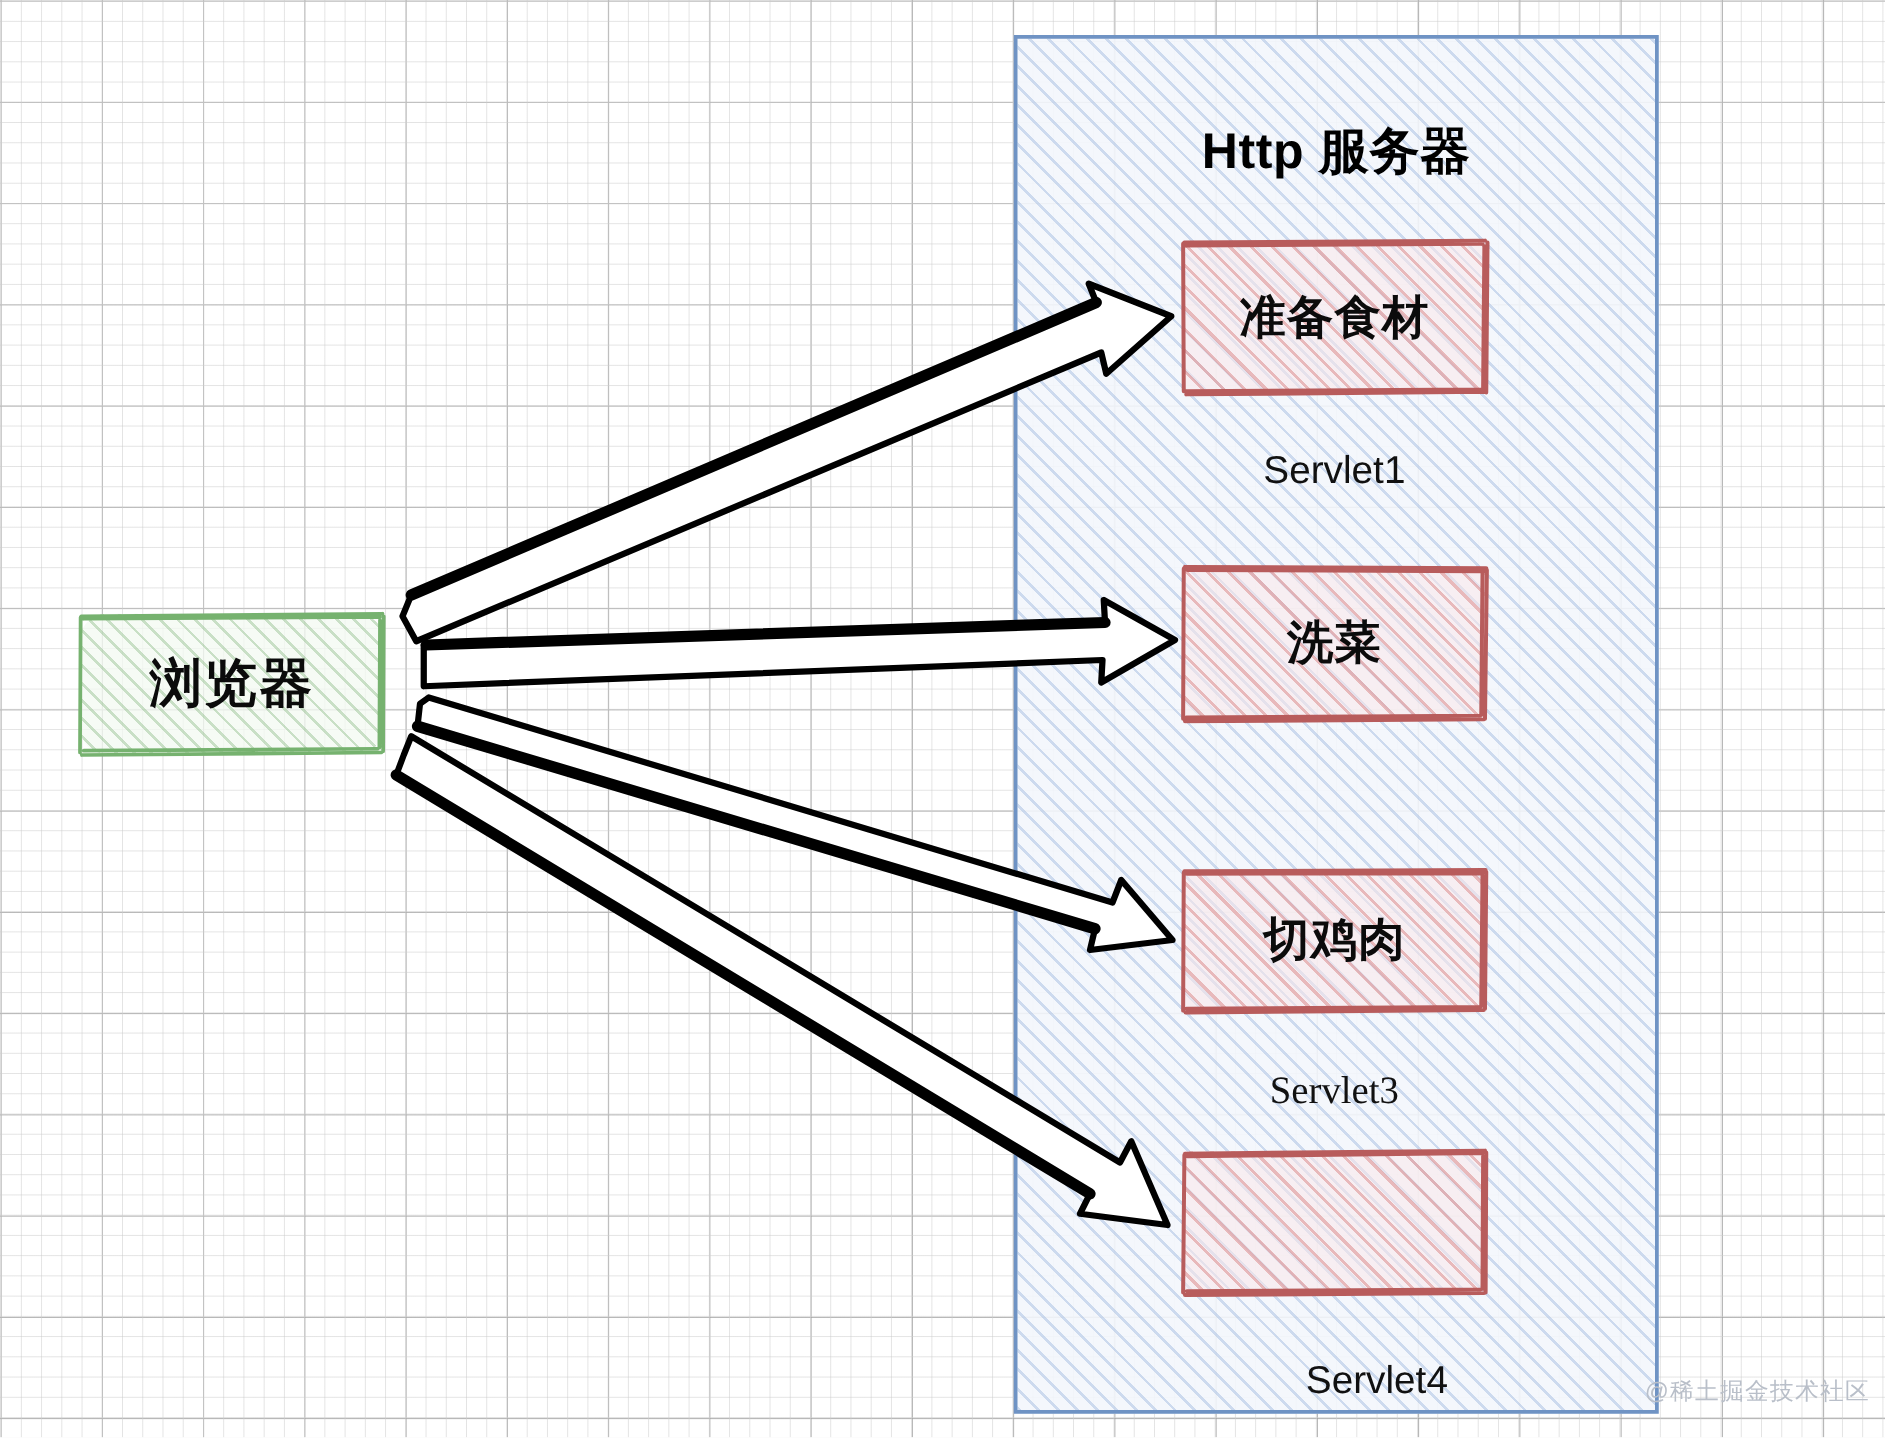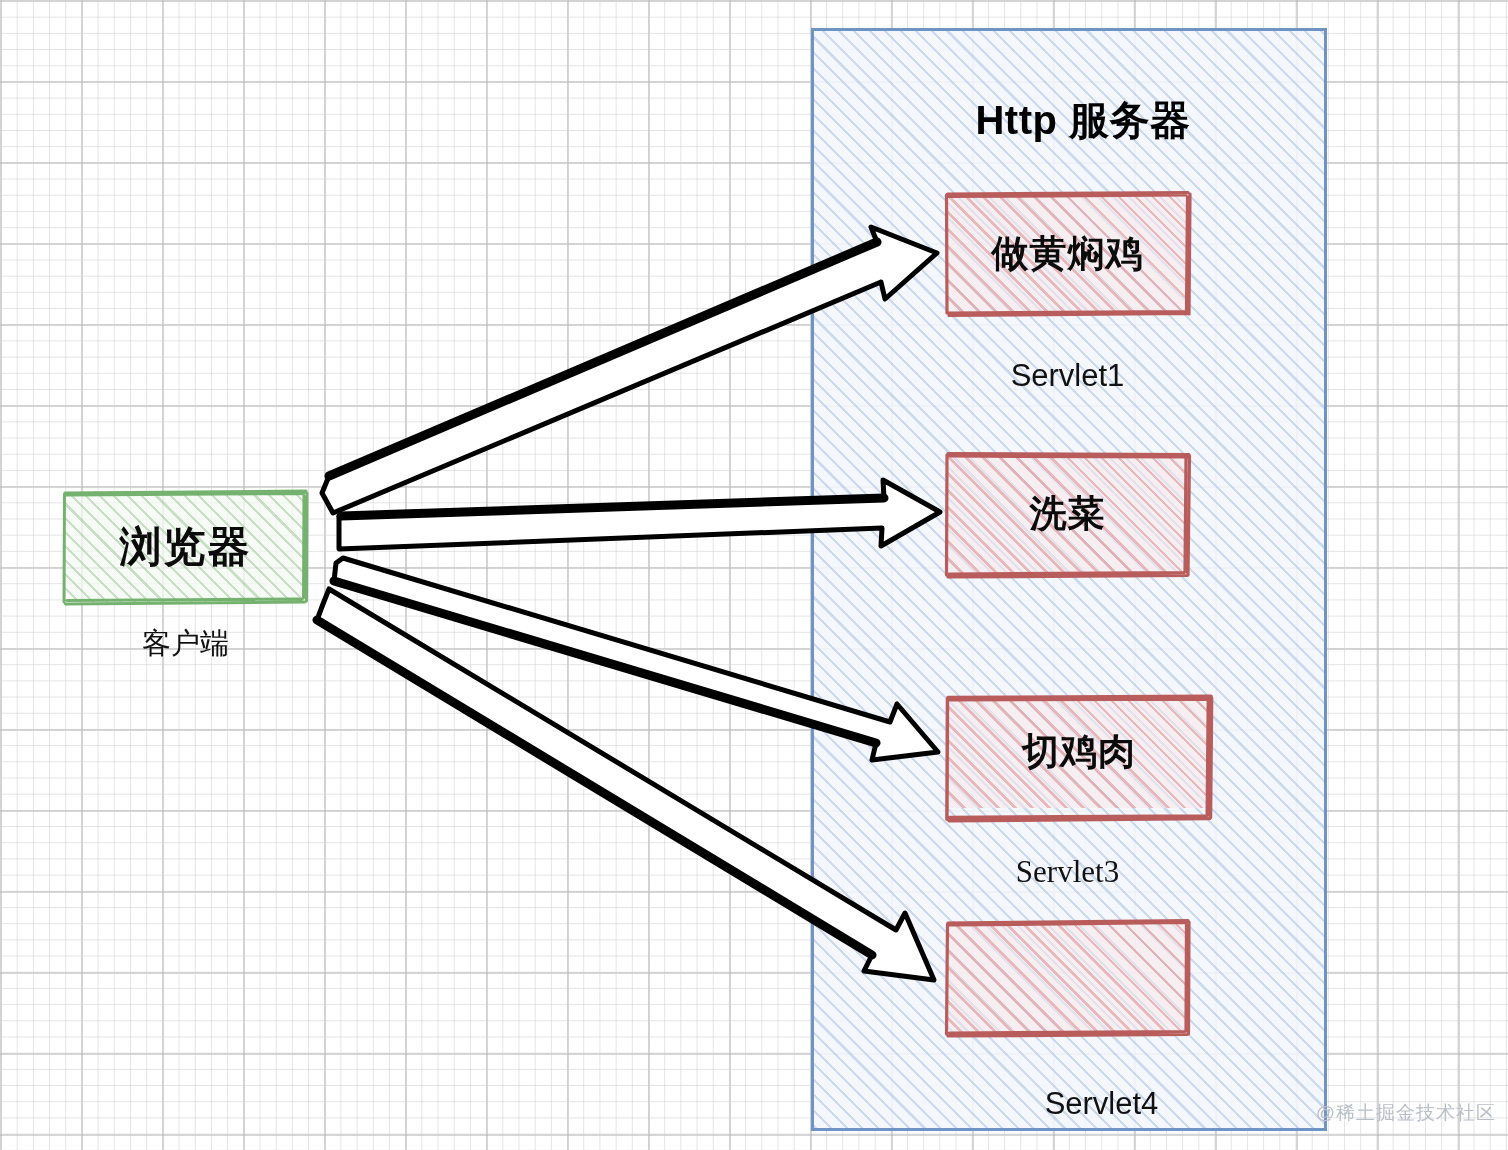--- a/index.html
+++ b/index.html
@@ -54,21 +54,20 @@
   #server-title {
     position: absolute;
     left: 0;
     top: 62px;
     width: 100%;
     text-align: center;
     font-size: 40px;
     font-weight: bold;
     color: #000000;
     letter-spacing: 0.5px;
-    padding-left: 14px;
   }
   
   .servlet-box {
     position: absolute;
     box-sizing: border-box;
     background-color: rgba(250,232,233,0.55);
     background-image: repeating-linear-gradient(
         45deg,
         rgba(214,120,120,0.45) 0px,
         rgba(214,120,120,0.45) 2.4px,
@@ -163,33 +162,33 @@
 
   <div id="server-container">
     <div id="server-title">Http 服务器</div>
   </div>
 
   <div class="servlet-box" style="left:946px; top:193px; width:243px; height:121px;">
     <svg class="sketch-border" viewBox="0 0 251 129" preserveAspectRatio="none">
       <path d="M5.5,5 L246,3.5 M248,5 L247,125 M246,124.5 L7,126.5 M5,124 L4.5,6
                M7,7.5 L244,6 M245.5,8 L244.5,122 M243,122.5 L6,124" fill="none" stroke="#b85c5c" stroke-width="3.2" stroke-linecap="round"></path>
     </svg>
-    <span class="servlet-label">做黄焖鸡</span>
+    <span class="servlet-label">准备食材</span>
   </div>
   <div class="servlet-caption" style="left:946px; top:330px; width:243px;">Servlet1</div>
 
   <div class="servlet-box" style="left:946px; top:453px; width:243px; height:122px;text-align:center;">
     <svg class="sketch-border" viewBox="0 0 251 130" preserveAspectRatio="none">
       <path d="M6,4.5 L247,5.5 M247.5,7 L246,126 M245,126.5 L6,128 M4.5,126 L5,6
                M8,7 L245,8 M244,9.5 L243,123 M242,123.5 L7,125" fill="none" stroke="#b85c5c" stroke-width="3.2" stroke-linecap="round"></path>
     </svg>
     <span class="servlet-label">洗菜</span>
   </div>
 
-  <div class="servlet-box" style="left:946px; top:696px; width:266px; height:112px;">
+  <div class="servlet-box" style="left:946px; top:696px; width:243px; height:112px;">
     <svg class="sketch-border" viewBox="0 0 251 120" preserveAspectRatio="none">
       <path d="M5.5,5 L246.5,4 M247,5.5 L246,115 M245,116 L6.5,118 M4.5,116.5 L5,6
                M7.5,7 L244,6.5 M244,8.5 L243,113 M242,113.5 L7,115" fill="none" stroke="#b85c5c" stroke-width="3.2" stroke-linecap="round"></path>
     </svg>
     <span class="servlet-label">切鸡肉</span>
   </div>
   <div class="servlet-caption" style="left:946px; top:826px; width:243px;font-family:Liberation Serif, serif;">Servlet3</div>
 
   <div class="servlet-box" style="left:946px; top:921px; width:243px; height:114px;">
     <svg class="sketch-border" viewBox="0 0 251 122" preserveAspectRatio="none">
@@ -199,21 +198,20 @@
   </div>
   <div class="servlet-caption" style="left:980px; top:1058px; width:243px;">Servlet4</div>
 
   <div id="client-box">
     <svg class="sketch-border" style="position:absolute;left:-4px;top:-4px;right:-4px;bottom:-4px;" viewBox="0 0 251 120" preserveAspectRatio="none">
       <path d="M5,6 L246,4 M247,6 L246.5,114 M245,115 L5.5,117 M4,115 L4.5,7
                M7,8 L244,6.5 M244,9 L243.5,111 M242,112 L7,113.5" fill="none" stroke="#76b26f" stroke-width="3" stroke-linecap="round"></path>
     </svg>
     <span id="client-label">浏览器</span>
   </div>
-  <div id="client-caption">客户端</div>
 
   <svg id="arrows" viewBox="0 0 1508 1150">
 
     <g>
       <path d="M322,493 L329,476 L877,242 L871,227 L937,253 L885,299 L881,282 L333,513 Z" fill="#ffffff" stroke="#000000" stroke-width="5" stroke-linejoin="round"></path>
       <path d="M329,476 L877,242" fill="none" stroke="#000000" stroke-width="9" stroke-linecap="round"></path>
     </g>
 
     <g>
       <path d="M339,516 L884,498 L883,480 L940,512 L881,546 L882,528 L339,549 Z" fill="#ffffff" stroke="#000000" stroke-width="5" stroke-linejoin="round"></path>

